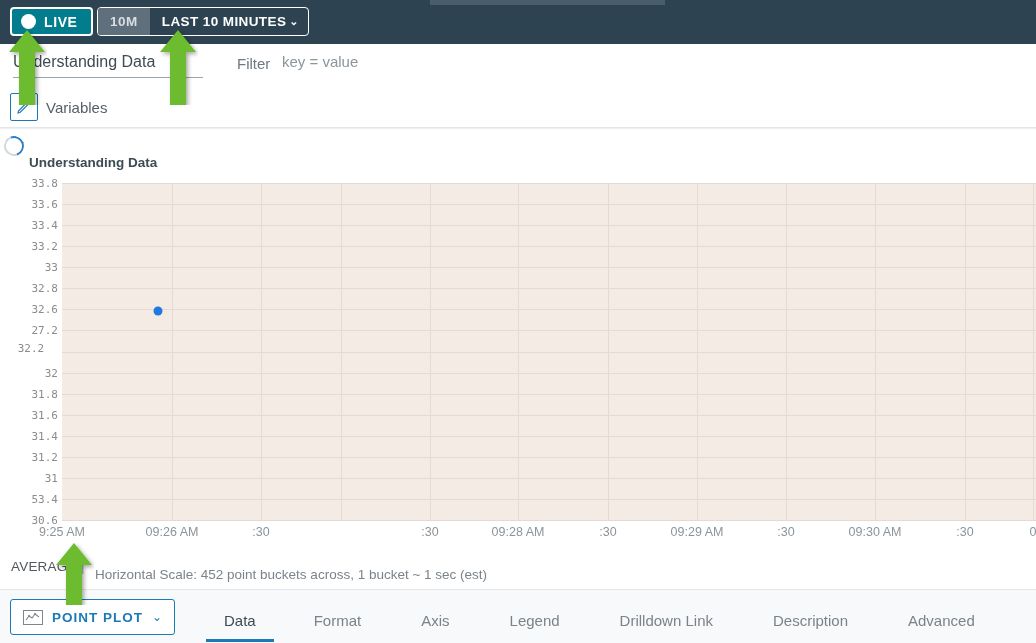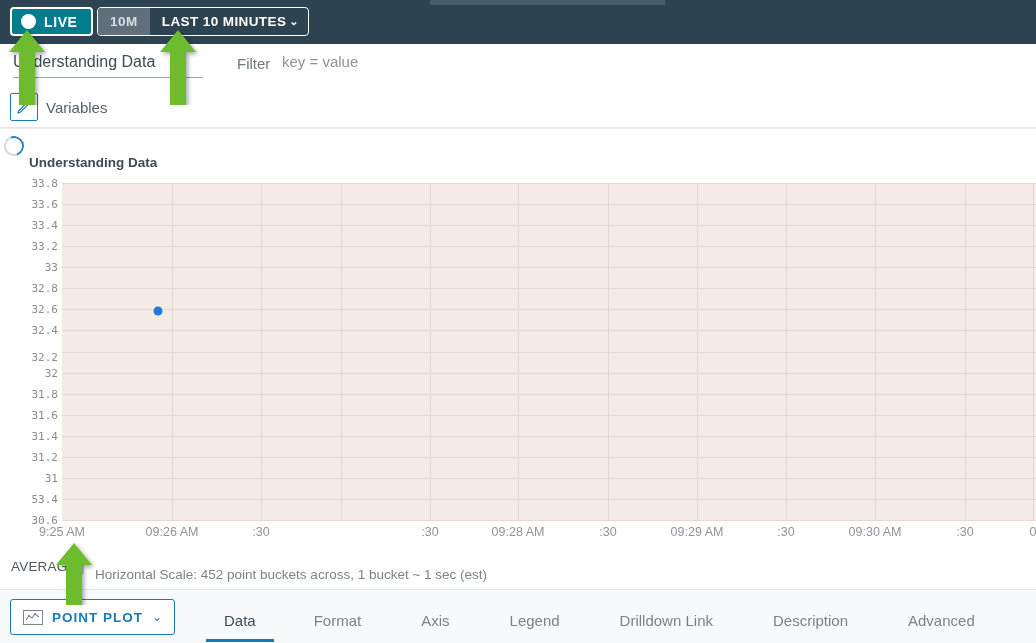--- a/index.html
+++ b/index.html
@@ -240,22 +240,22 @@
     <div class="chart-title">Understanding Data</div>
 
     <div class="ytick-wrap" id="yticks">
         <div class="ytick" style="top: 0px;">33.8</div>
         <div class="ytick" style="top: 21.0625px;">33.6</div>
         <div class="ytick" style="top: 42.125px;">33.4</div>
         <div class="ytick" style="top: 63.1875px;">33.2</div>
         <div class="ytick" style="top: 84.25px;">33</div>
         <div class="ytick" style="top: 105.312px;">32.8</div>
         <div class="ytick" style="top: 126.375px;">32.6</div>
-        <div class="ytick" style="top: 147.438px;">32.4</div>
-        <div class="ytick" style="top: 174px;">32.2</div>
+        <div class="ytick" style="top: 147.438px;">27.2</div>
+        <div class="ytick" style="top: 165px; text-align: center;">32.2</div>
         <div class="ytick" style="top: 189.562px;">32</div>
         <div class="ytick" style="top: 210.625px;">31.8</div>
         <div class="ytick" style="top: 231.687px;">31.6</div>
         <div class="ytick" style="top: 252.75px;">31.4</div>
         <div class="ytick" style="top: 273.812px;">31.2</div>
         <div class="ytick" style="top: 294.875px;">31</div>
         <div class="ytick" style="top: 315.938px;">53.4</div>
         <div class="ytick" style="top: 337px;">30.6</div>
       </div>
     <div class="plot" id="plot">

